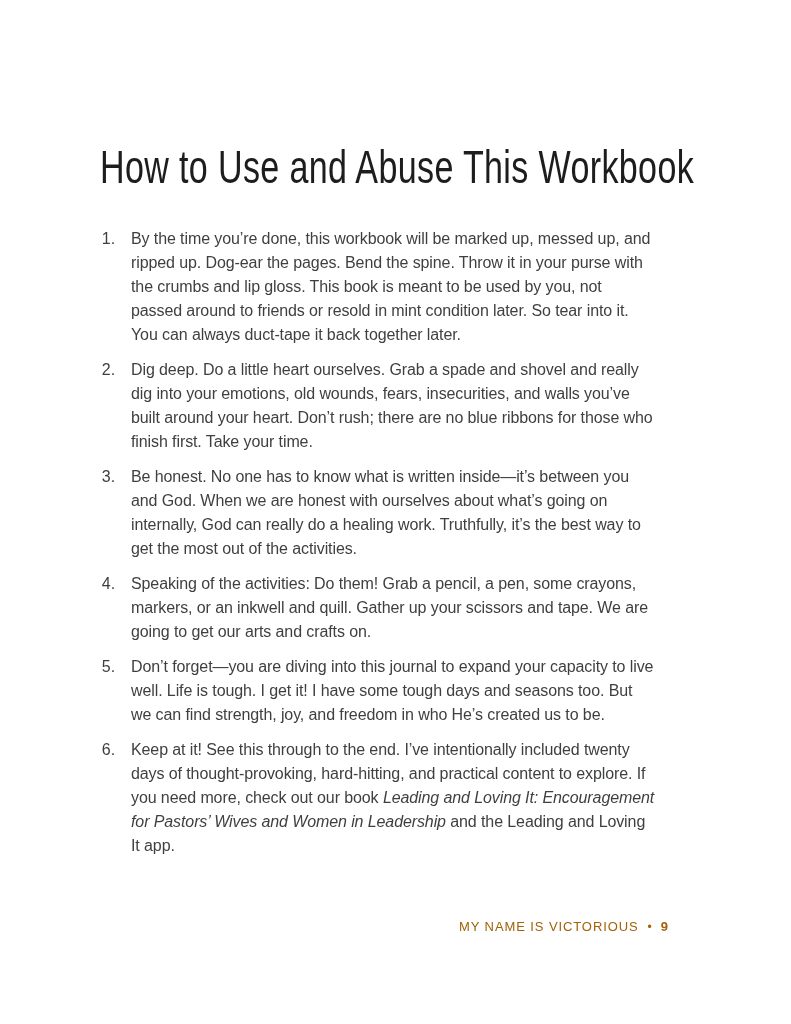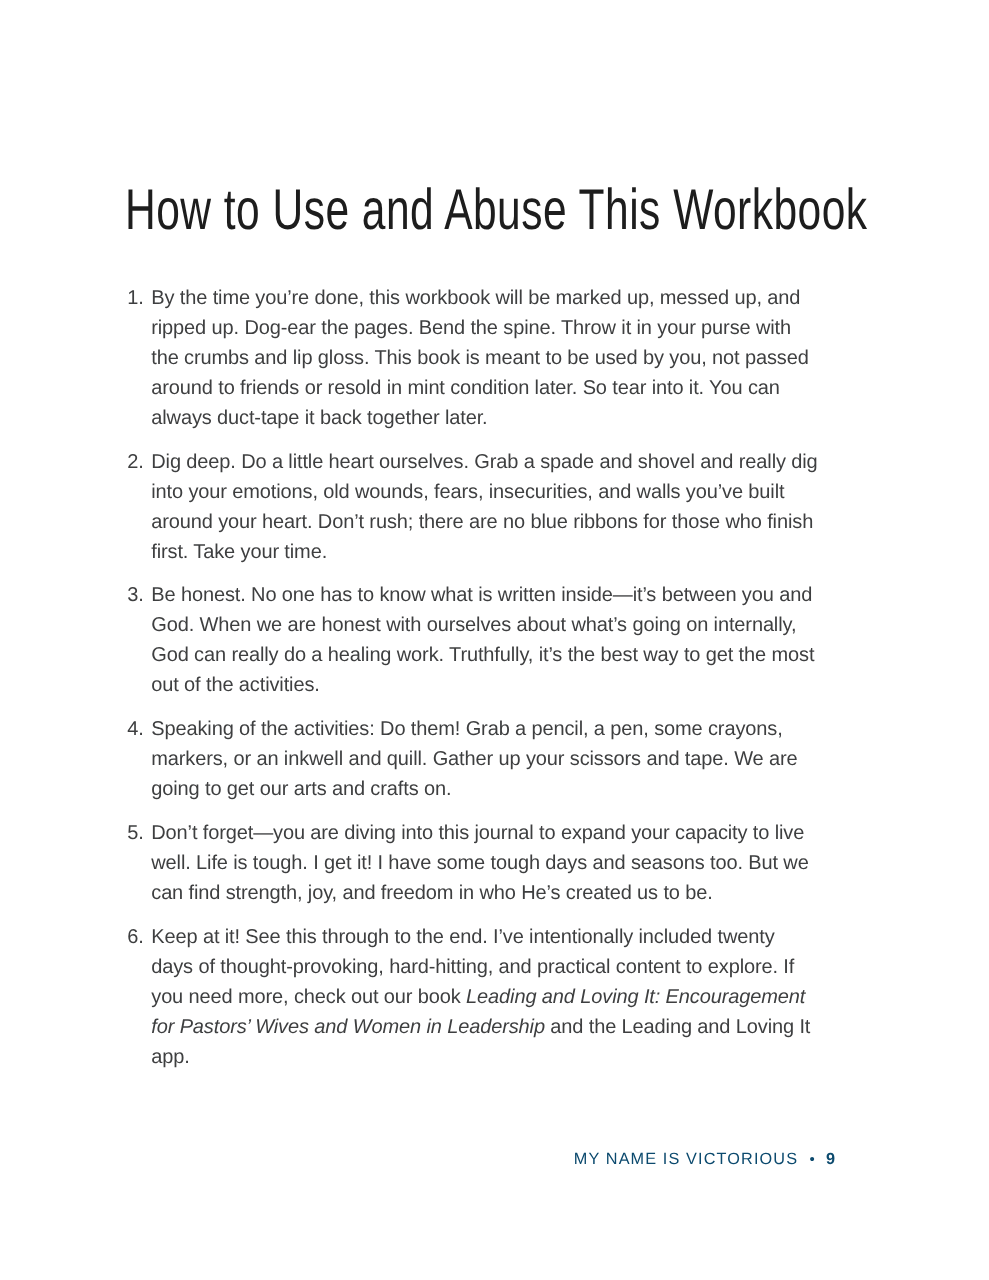--- a/index.html
+++ b/index.html
@@ -45,33 +45,33 @@
   .list li {
     display: flex;
     margin: 0 0 11px 0;
   }
   .num {
     flex: none;
     width: 17px;
     text-align: right;
   }
   .txt {
-    margin-left: 6px;
+    margin-left: 16px;
   }
   .italic {
     font-style: italic;
   }
   .footer {
     position: absolute;
     right: 123px;
     top: 919px;
     display: flex;
     align-items: center;
     font-size: 13px;
-    color: #0c4a6e;
+    color: #a16207;
     letter-spacing: 0.9px;
     white-space: nowrap;
   }
   .footer .dot {
     font-size: 12px;
     margin: 0 9px;
     letter-spacing: 0;
   }
   .footer .pagenum {
     font-weight: 700;

